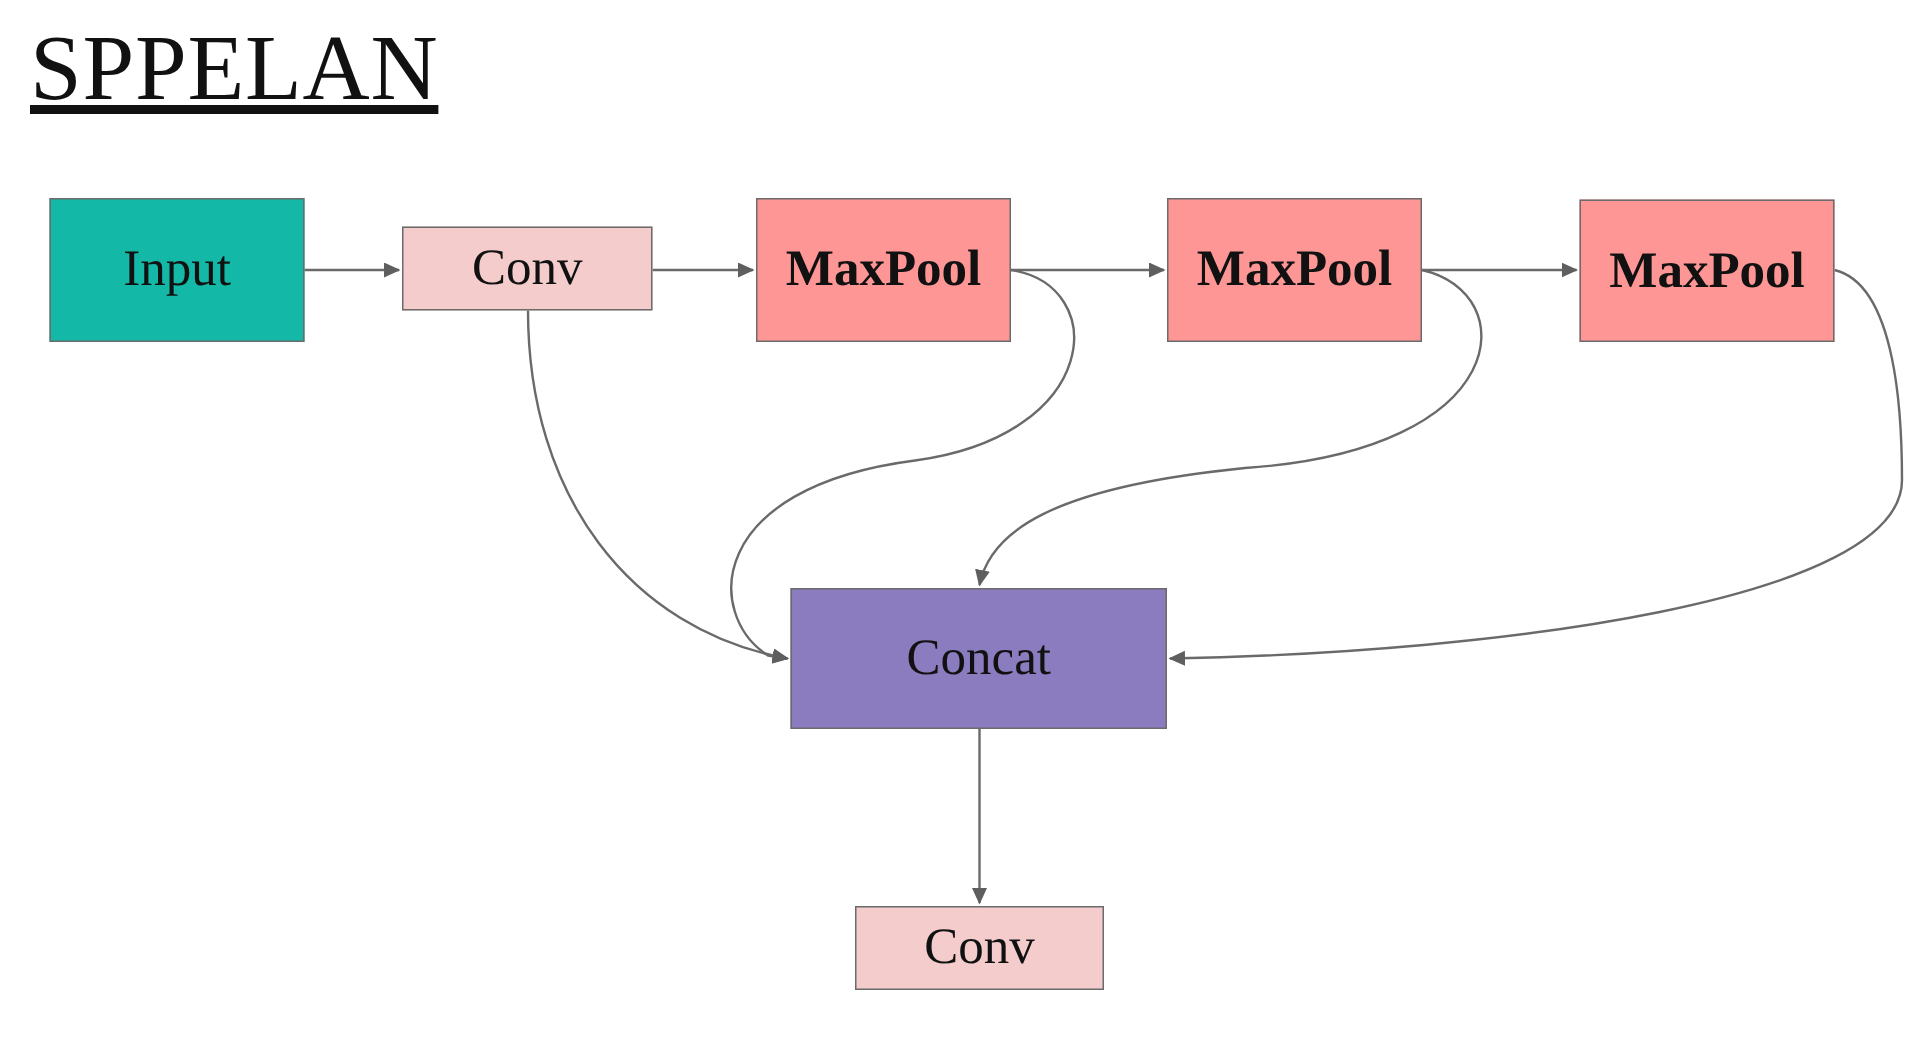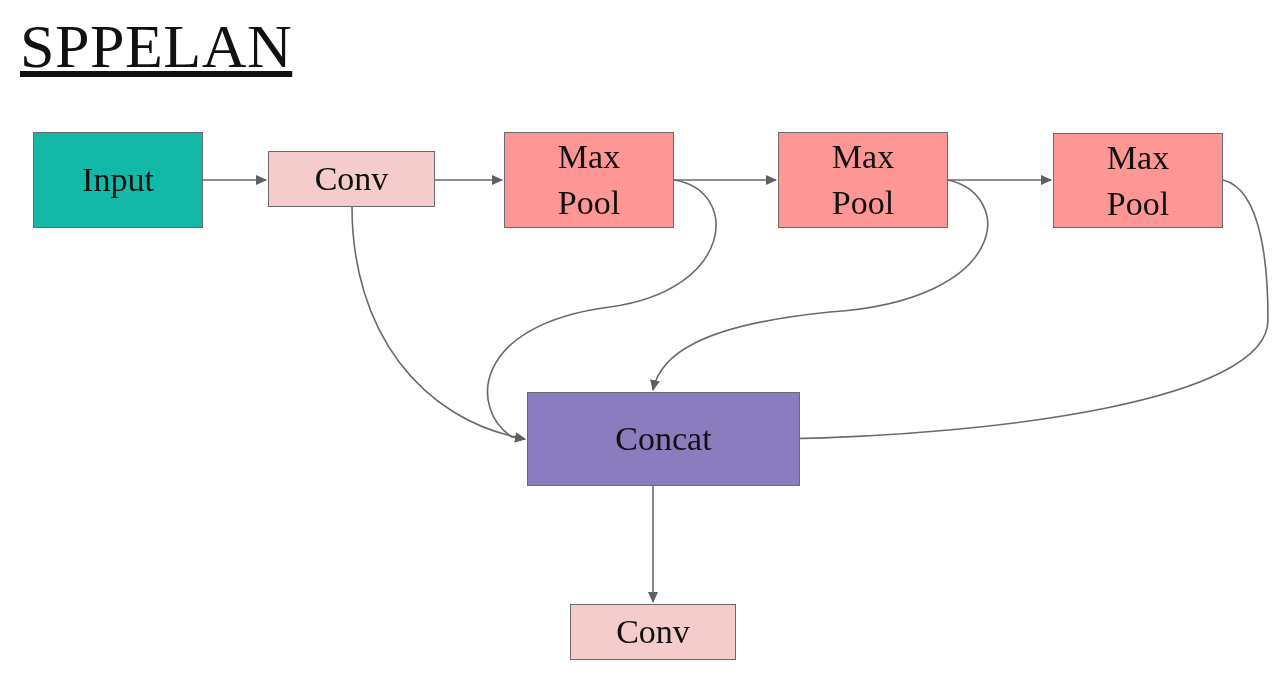--- a/index.html
+++ b/index.html
@@ -9,23 +9,23 @@
   svg.edges { position:absolute; left:0; top:0; }
   .node { position:absolute; box-sizing:border-box; border:1.5px solid #6b6b6b;
           display:flex; align-items:center; justify-content:center; text-align:center;
           font-size:34px; line-height:44px; }
   .node span { display:block; }
   #n-input  { left:33px;  top:132px; width:170px; height:96px;  background:#ececec; }
   #n-conv1  { left:268px; top:151px; width:167px; height:56px;  background:#f4cccc; }
   #n-mp1    { left:504px; top:132px; width:170px; height:96px;  background:#ff9696; }
   #n-mp2    { left:778px; top:132px; width:170px; height:96px;  background:#ff9696; }
   #n-mp3    { left:1053px;top:133px; width:170px; height:95px;  background:#ff9696; }
-  #n-concat { left:527px; top:392px; width:273px; height:94px;  background:#8b7bbf; }
+  #n-concat { left:527px; top:392px; width:251px; height:94px;  background:#8b7bbf; }
   #n-conv2  { left:570px; top:604px; width:166px; height:56px;  background:#f4cccc; }
-  .mp { flex-direction:column; line-height:46px; }
+  .mp { line-height:46px;font-weight:bold; }
 </style>
 </head>
 <body>
 
 <div class="title">SPPELAN</div>
 
 <svg class="edges" width="1280" height="691">
   <defs>
     <marker id="arr" markerWidth="12" markerHeight="12" refX="10" refY="5" orient="auto" markerUnits="userSpaceOnUse">
       <path d="M0,0 L11,5 L0,10 Z" fill="#5f5f5f"></path>

